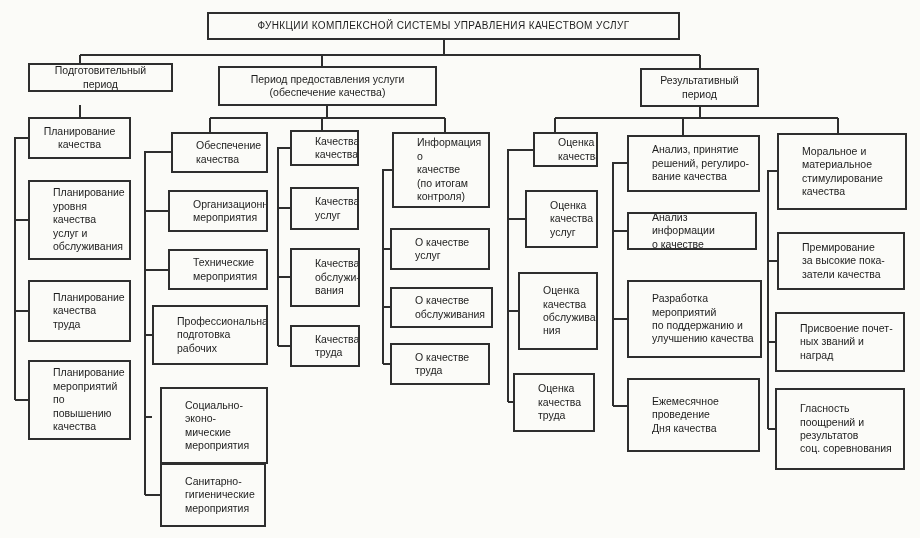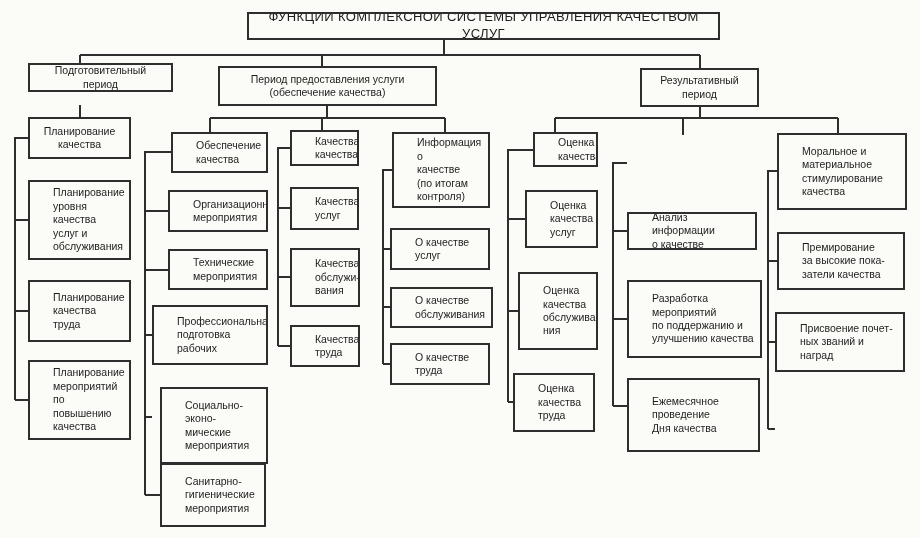--- a/index.html
+++ b/index.html
@@ -4,21 +4,21 @@
 <style>
   html,body{margin:0;padding:0;background:#fbfbf8;}
   .canvas{position:relative;width:920px;height:538px;background:#fbfbf8;
           font-family:"Liberation Sans", sans-serif;color:#1d1d1d;overflow:hidden;}
   .wires{position:absolute;left:0;top:0;width:920px;height:538px;}
   .box{position:absolute;box-sizing:border-box;border:2px solid #2e2e2e;background:#fbfbf8;
        display:flex;align-items:center;justify-content:flex-start;text-align:left;
        font-size:10.5px;line-height:1.28;padding:3px 4px 3px 23px;
        white-space:pre-line;overflow:hidden;}
   .box.center{justify-content:center;text-align:center;padding:3px 4px;}
-  .box.title{font-size:13px;letter-spacing:0.4px;margin-left:40px;}
+  .box.title{font-size:10px;letter-spacing:0.4px;}
 </style>
 </head>
 <body>
 
 <div class="canvas">
 
   <svg class="wires" viewBox="0 0 920 538" xmlns="http://www.w3.org/2000/svg" fill="none" stroke="#2e2e2e" stroke-width="2">
     <path d="M444,40 V55 M80,55 H700 M80,55 V63 M322,55 V66 M700,55 V68"></path>
     <path d="M80,105 V117 M28,138 H15 V400 M15,220 H28 M15,311 H28 M15,400 H28"></path>
     <path d="M327,106 V118 M210,118 H445 M210,118 V132 M322,118 V130 M445,118 V132"></path>
@@ -98,34 +98,41 @@
 качества
 услуг</div>
   <div class="box" style="left:518px;top:272px;width:80px;height:78px">Оценка
 качества
 обслужива-
 ния</div>
   <div class="box" style="left:513px;top:373px;width:82px;height:59px">Оценка
 качества
 труда</div>
 
+  <div class="box" style="left:627px;top:135px;width:133px;height:57px">Анализ, принятие
+решений, регулиро-
+вание качества</div>
   <div class="box" style="left:627px;top:212px;width:130px;height:38px">Анализ информации
 о качестве</div>
   <div class="box" style="left:627px;top:280px;width:135px;height:78px">Разработка
 мероприятий
 по поддержанию и
 улучшению качества</div>
   <div class="box" style="left:627px;top:378px;width:133px;height:74px">Ежемесячное
 проведение
 Дня качества</div>
 
   <div class="box" style="left:777px;top:133px;width:130px;height:77px">Моральное и
 материальное
 стимулирование
 качества</div>
   <div class="box" style="left:777px;top:232px;width:128px;height:58px">Премирование
 за высокие пока-
 затели качества</div>
   <div class="box" style="left:775px;top:312px;width:130px;height:60px">Присвоение почет-
 ных званий и
 наград</div>
+  <div class="box" style="left:775px;top:388px;width:130px;height:82px">Гласность
+поощрений и
+результатов
+соц. соревнования</div>
 
 </div>
 
 </body></html>

